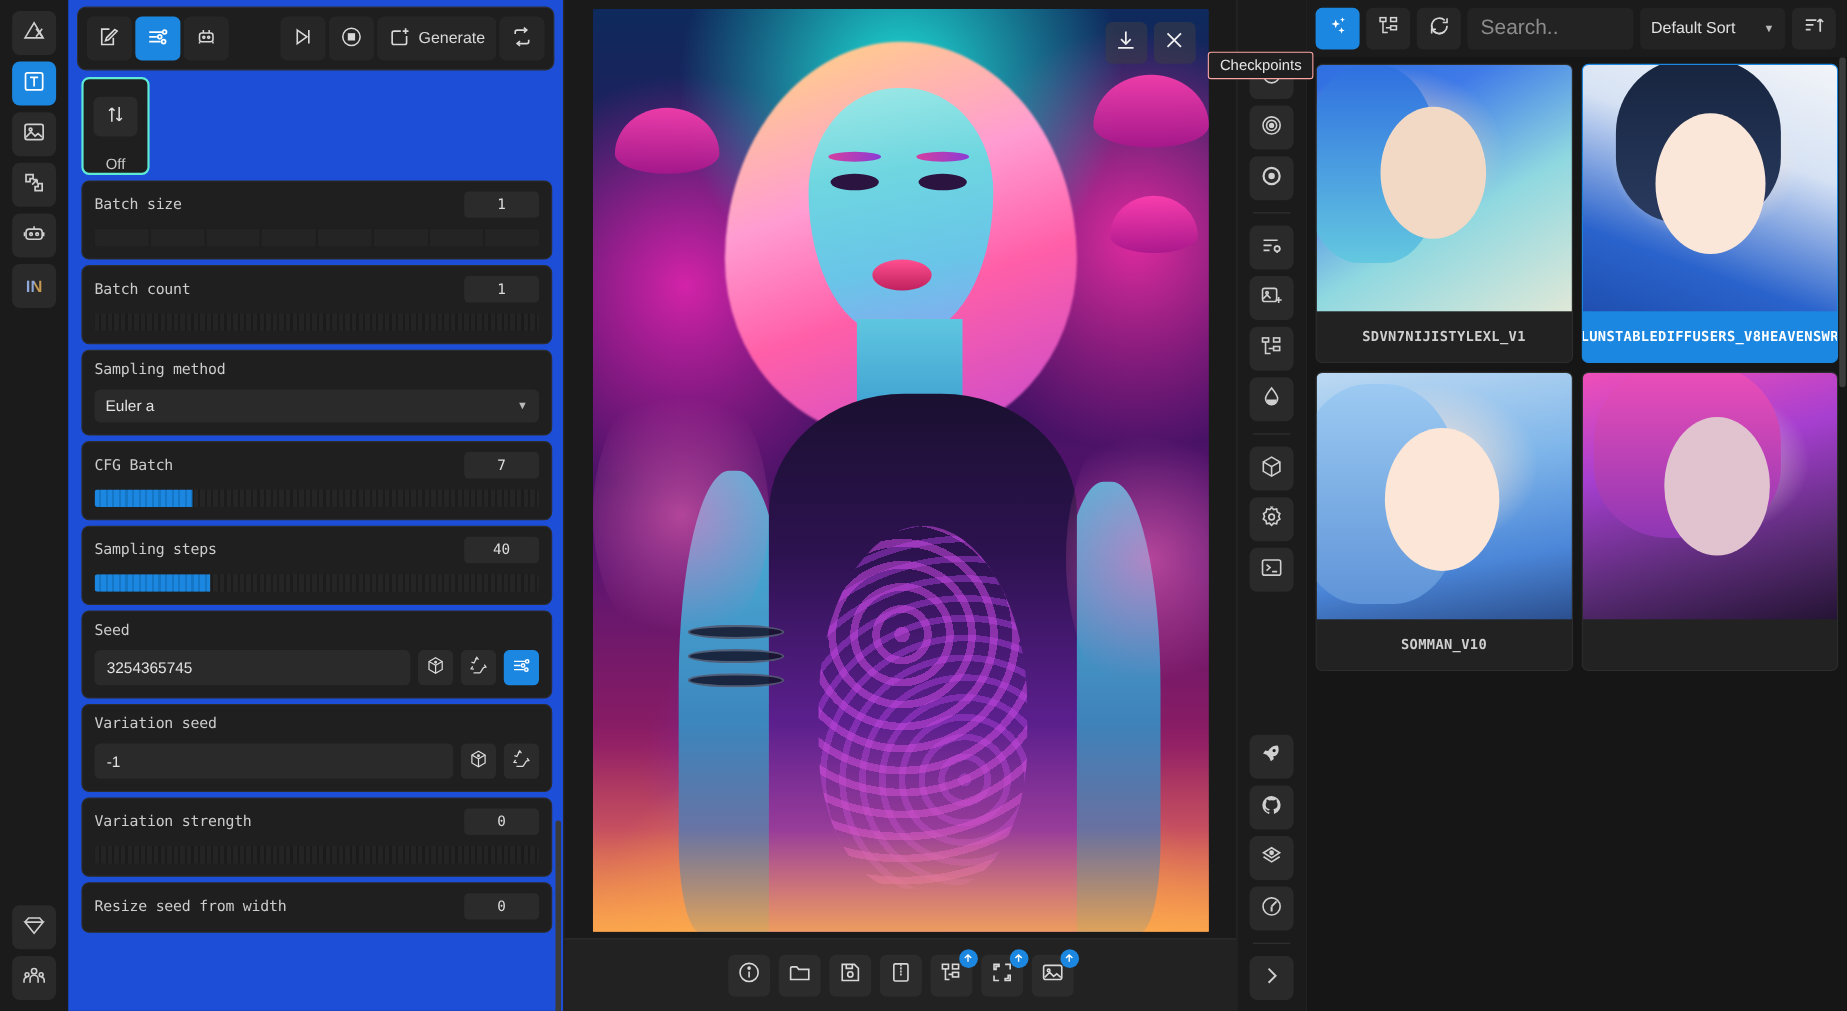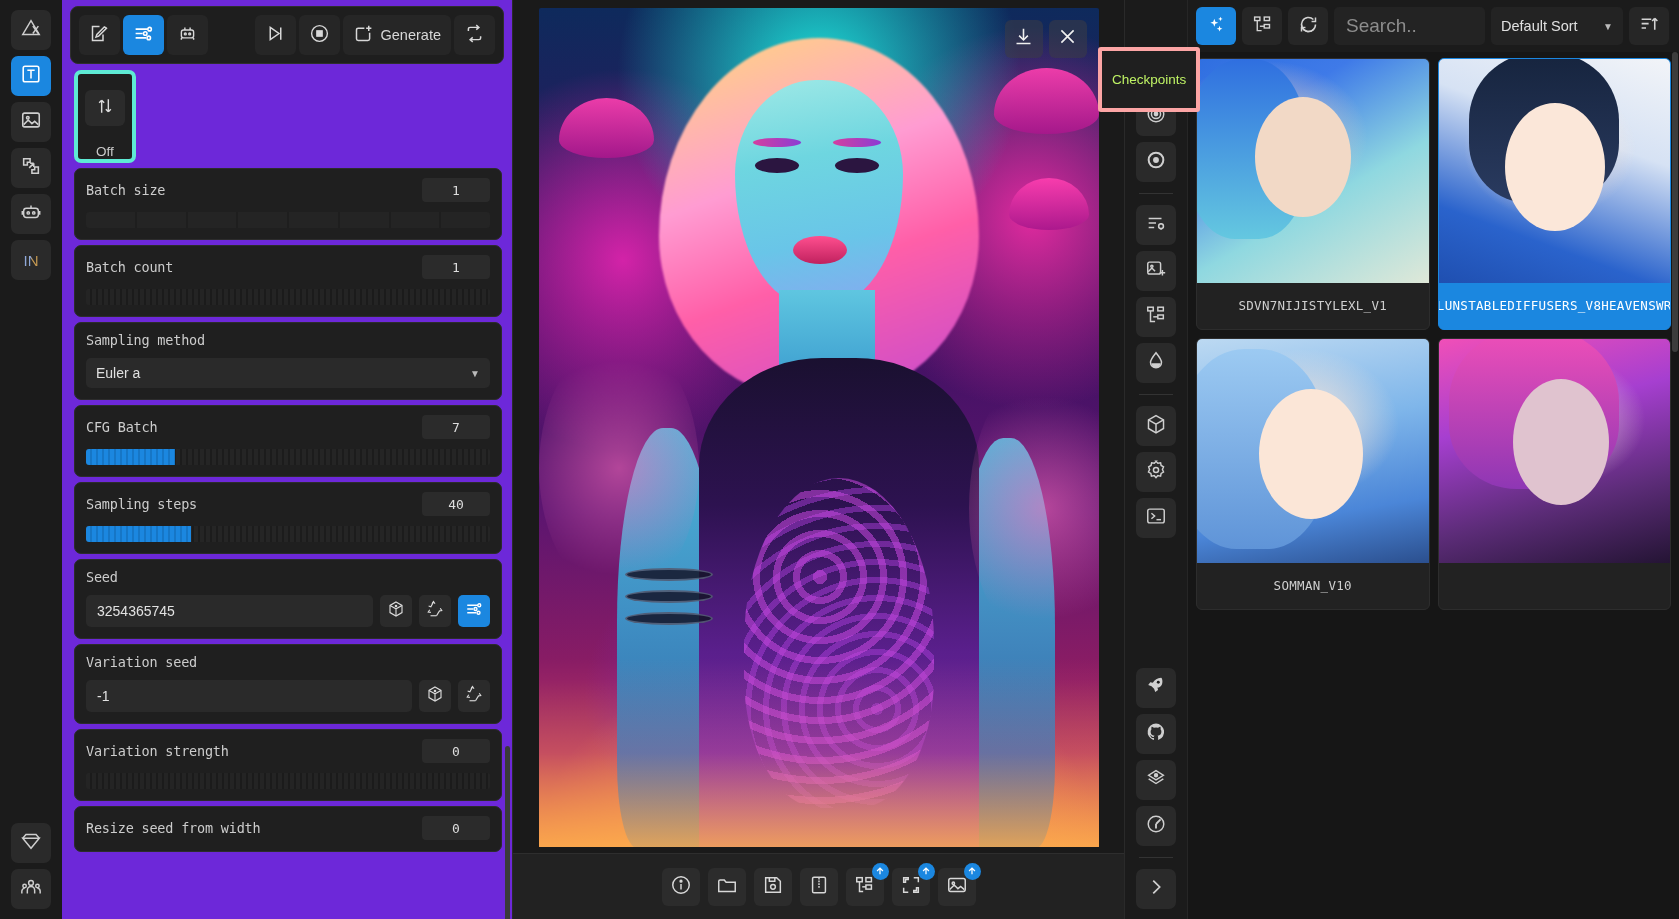--- a/index.html
+++ b/index.html
@@ -25,30 +25,30 @@
   .rail-btn {
     width: 40px; height: 40px; border-radius: 7px;
     background: #2a2a2a;
     display: flex; align-items: center; justify-content: center;
     cursor: pointer;
     color: #cfcfcf;
   }
   .rail-btn.active { background: #1b87e0; color: #fff; }
   .rail-btn svg { width: 22px; height: 22px; }
   .rail-in {
-    font-size: 15px; font-weight: normal;
+    font-size: 15px; font-weight: bold;
     letter-spacing: 0px;
     background: linear-gradient(90deg,#8fa8d8 0%,#8fa8d8 45%,#c79a52 55%,#c79a52 100%);
     -webkit-background-clip: text; background-clip: text; color: transparent;
   }
 
   
   .params-panel {
     width: 450px; height: 919px;
-    background: #6d28d9;
+    background: #1d4ed8;
     display: flex; flex-direction: column;
     flex-shrink: 0;
     position: relative;
   }
   .params-toolbar {
     height: 58px; flex-shrink: 0;
     background: #1e1e1e;
     border: 1px solid #2e2e2e;
     border-radius: 8px;
     margin: 6px 8px 2px 8px;
@@ -109,21 +109,21 @@
   }
   .slider.empty { background: repeating-linear-gradient(90deg,#242424 0px,#242424 4px,#1b1b1b 4px,#1b1b1b 6px); }
   .slider.segmented {
     background: #1e1e1e;
     display: flex; gap: 2px;
   }
   .slider.segmented i { flex: 1 1 0; background: #242424; display:block; height:100%; }
 
   .side-stack {
     width: 62px; flex-shrink: 0;
-    background: #1f1f1f; border: 4px solid #5eead4; border-radius: 7px;
+    background: #1f1f1f; border: 2px solid #5eead4; border-radius: 7px;
     display: flex; flex-direction: column; align-items: center;
     justify-content: flex-start; padding-top: 16px; gap: 18px;
     margin-bottom: 5px;
   }
   .swap-btn {
     width: 40px; height: 36px; border-radius: 6px; background: #2b2b2b;
     display: flex; align-items: center; justify-content: center;
     color: #ddd; font-size: 17px; cursor: pointer;
   }
   .side-off { font-size: 13.5px; color: #c9c9c9; }
@@ -319,43 +319,43 @@
     font-size: 19px; color: #8c8c8c; cursor: text;
   }
   .sort-box {
     width: 132px; height: 38px; background: #232323; border-radius: 5px;
     display: flex; align-items: center; justify-content: space-between;
     padding: 0 10px; font-size: 14.5px; color: #e0e0e0; cursor: pointer;
     flex-shrink: 0;
   }
   .tooltip {
     position: absolute; left: 1098px; top: 47px;
-    background: #1f1f1f; border: 4px solid #fca5a5;
-    color: #bef264; font-size: 13.5px;
-    padding: 21px 10px; border-radius: 3px; z-index: 40;
+    background: #1f1f1f; border: 1px solid #fca5a5;
+    color: #e5e5e5; font-size: 13.5px;
+    padding: 4px 10px; border-radius: 3px; z-index: 40;
     white-space: nowrap;
   }
   .grid {
     flex: 1 1 auto; padding: 6px 8px 0 8px;
     display: grid; grid-template-columns: 1fr 1fr; gap: 8px;
     align-content: start; overflow: hidden;
     position: relative;
   }
   .mcard {
     border-radius: 6px; overflow: hidden;
     background: #222222; border: 1px solid #2d2d2d;
     display: flex; flex-direction: column;
     cursor: pointer;
     height: 272px;
   }
   .mcard.sel { background: #1b87e0; border-color: #1b87e0; }
   .mcard-img { flex: 1 1 auto; position: relative; overflow: hidden; }
   .mcard-name {
     font-family: "DejaVu Sans Mono", monospace;
-    font-size: 12.5px; font-weight: normal; letter-spacing: .3px;
+    font-size: 12.5px; font-weight: bold; letter-spacing: .3px;
     color: #cfcfcf; text-align: center;
     padding: 8px 6px; line-height: 1.35;
     min-height: 46px;
     display: flex; align-items: center; justify-content: center;
   }
   .mcard.sel .mcard-name { color: #ffffff; }
 
   
   .p1 { background:
       radial-gradient(ellipse 70% 55% at 30% 35%, #f0d8c4 0%, rgba(240,216,196,0) 62%),

